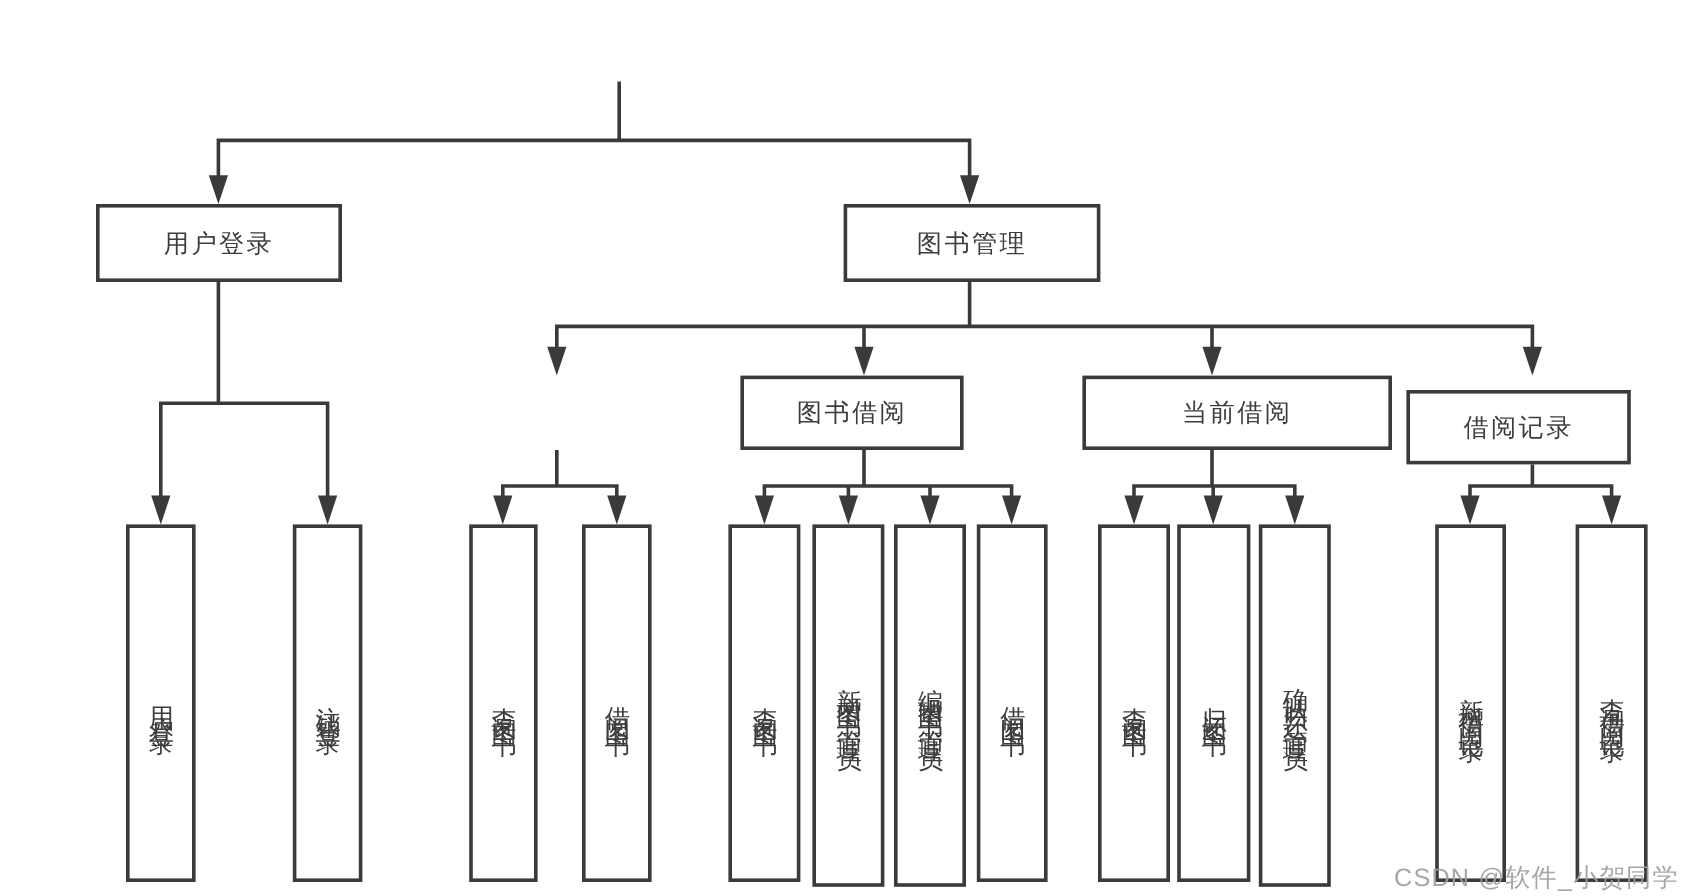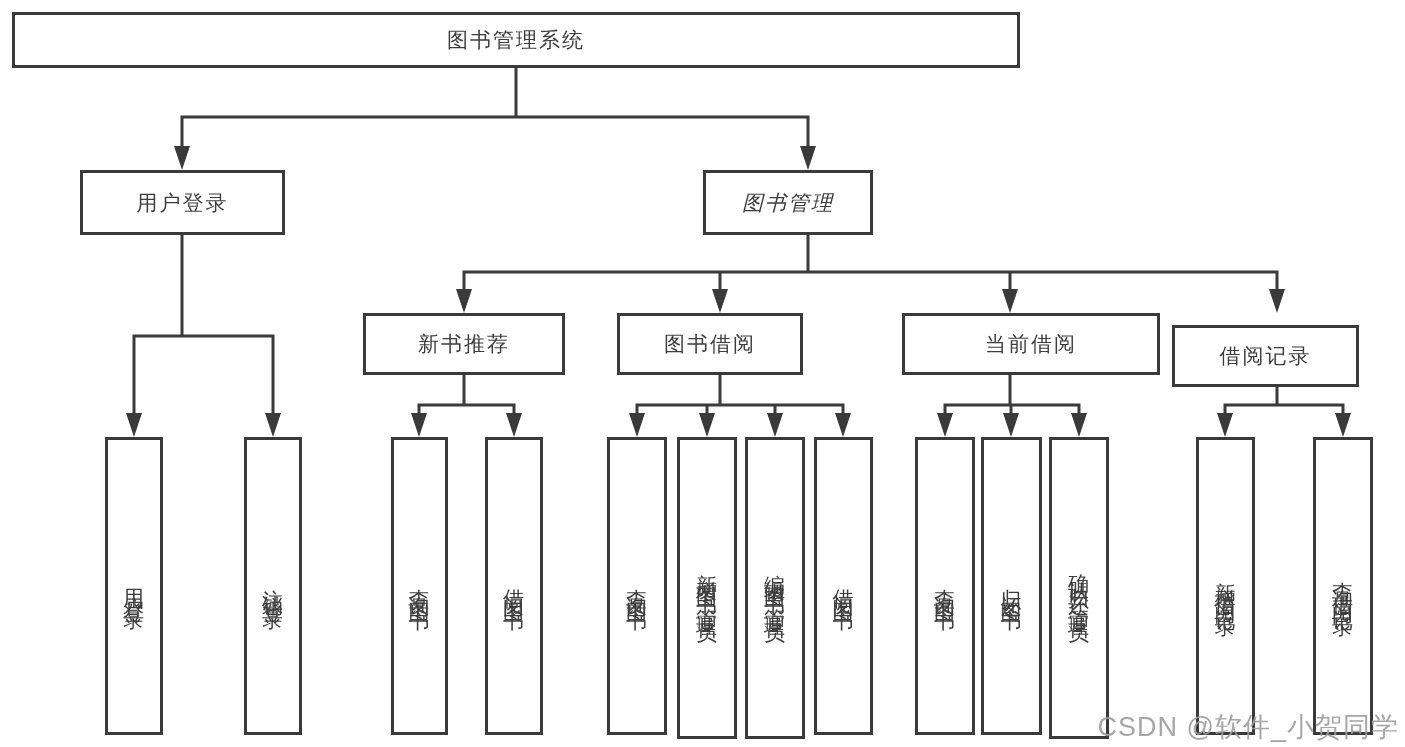--- a/index.html
+++ b/index.html
@@ -39,21 +39,21 @@
     letter-spacing: 7px;
     white-space: normal;
     line-height: 1;
     padding: 6px 0;
   }
 
   .watermark {
     position: absolute;
     right: 6px;
     bottom: 2px;
-    font-size: 27px;
+    font-size: 21px;
     color: rgba(158, 158, 158, 0.92);
     letter-spacing: 1px;
     z-index: 5;
     pointer-events: none;
   }
 </style>
 </head>
 <body>
 
 <div class="canvas">
@@ -94,29 +94,27 @@
       <polygon points="767,413 783,413 775,437"></polygon>
       <polygon points="835,413 851,413 843,437"></polygon>
       <polygon points="937,413 953,413 945,437"></polygon>
       <polygon points="1003,413 1019,413 1011,437"></polygon>
       <polygon points="1071,413 1087,413 1079,437"></polygon>
       <polygon points="1217,413 1233,413 1225,437"></polygon>
       <polygon points="1335,413 1351,413 1343,437"></polygon>
     </g>
   </svg>
 
-  <div class="node" style="left:12px; top:12px; width:1008px; height:56px;">图书管理系统</div>
 
   <div class="node" style="left:80px; top:170px; width:205px; height:65px;">用户登录</div>
-  <div class="node" style="left:703px; top:170px; width:170px; height:65px;font-style:italic;">图书管理</div>
+  <div class="node" style="left:703px; top:170px; width:214px; height:65px;">图书管理</div>
 
   <div class="node vert" style="left:105px; top:437px; width:58px; height:298px;">用户登录</div>
   <div class="node vert" style="left:244px; top:437px; width:58px; height:298px;">注销登录</div>
 
-  <div class="node" style="left:363px; top:313px; width:202px; height:62px;">新书推荐</div>
   <div class="node" style="left:617px; top:313px; width:186px; height:62px;">图书借阅</div>
   <div class="node" style="left:902px; top:313px; width:258px; height:62px;">当前借阅</div>
   <div class="node" style="left:1172px; top:325px; width:187px; height:62px;">借阅记录</div>
 
   <div class="node vert" style="left:391px; top:437px; width:57px; height:298px;">查询图书</div>
   <div class="node vert" style="left:485px; top:437px; width:58px; height:298px;">借阅图书</div>
 
   <div class="node vert" style="left:607px; top:437px; width:60px; height:298px;">查询图书</div>
   <div class="node vert" style="left:677px; top:437px; width:60px; height:302px;">新增图书（管理员）</div>
   <div class="node vert" style="left:745px; top:437px; width:60px; height:302px;">编辑图书（管理员）</div>

